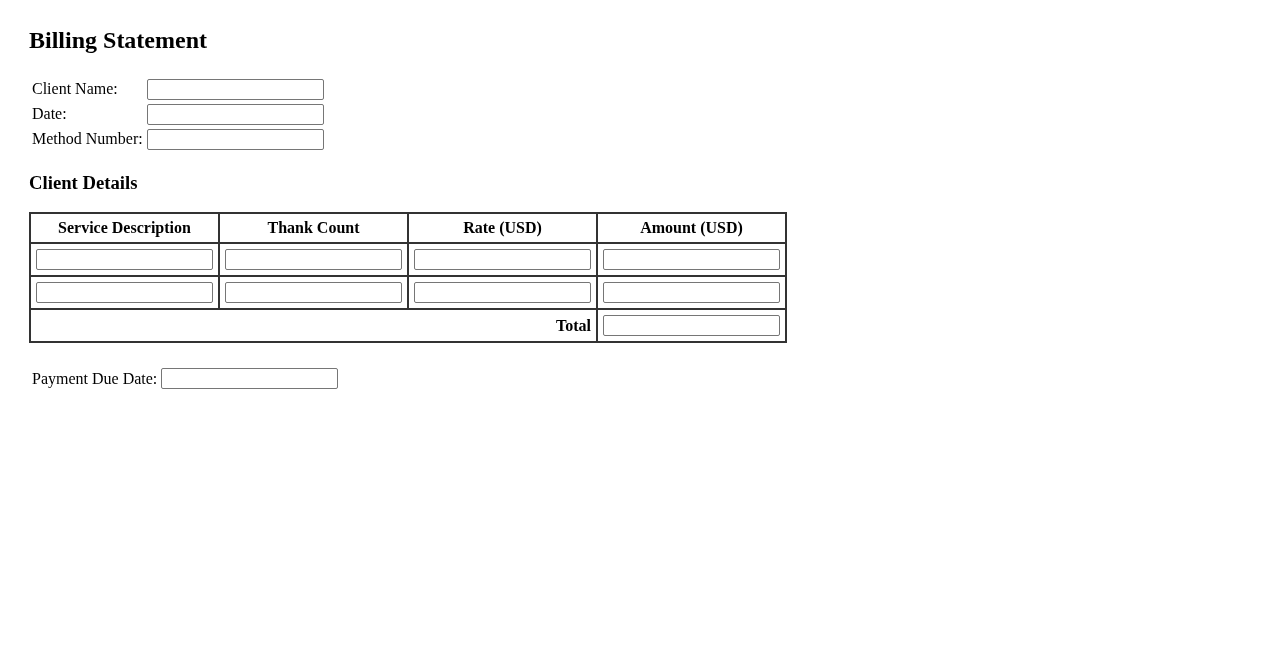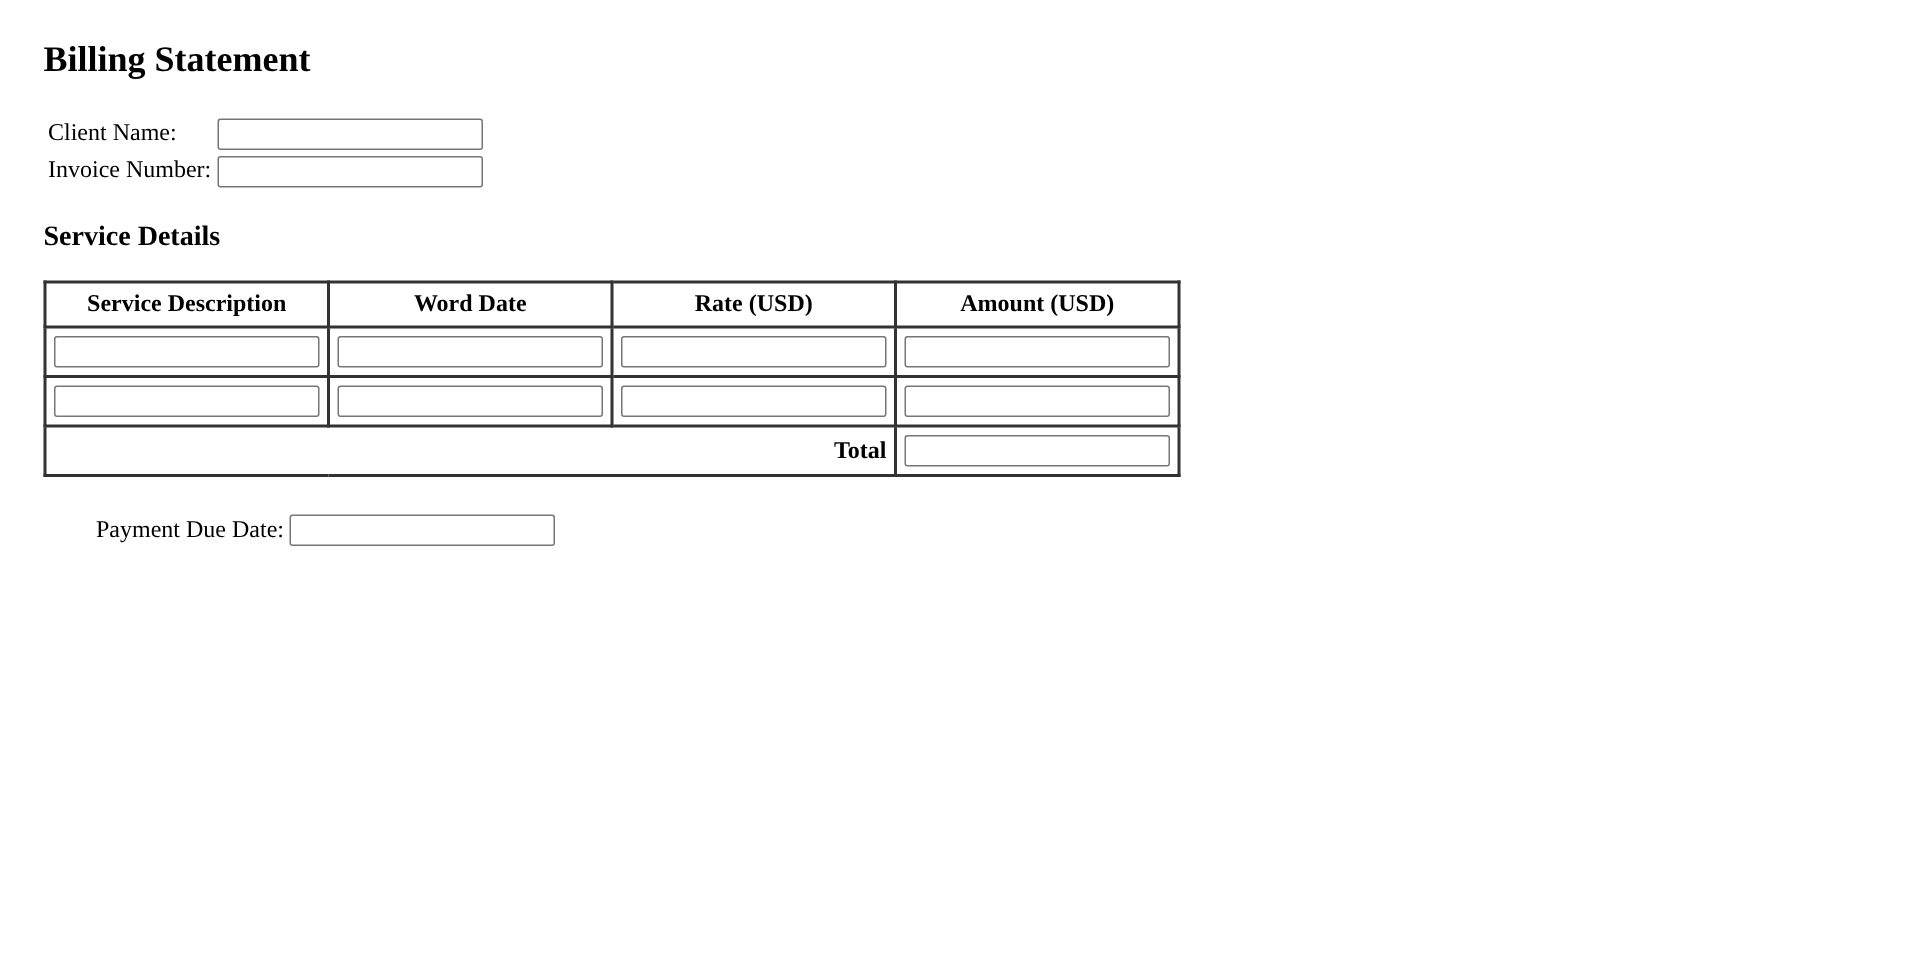--- a/index.html
+++ b/index.html
@@ -77,21 +77,20 @@
   table.service-table td {
     padding: 5px;
     vertical-align: middle;
   }
   td.total-label-cell {
     text-align: right;
     font-weight: bold;
   }
   table.payment-table {
     margin-top: 22px;
-    margin-left: 32px;
   }
   p.footer-message {
     font-weight: bold;
     margin: 16px 0 0 0;
     font-size: 16px;
   }
 </style>
 </head>
 <body>
 
@@ -101,35 +100,41 @@
 
   <table class="form-table">
     <tbody>
         <tr>
       <th>Client Name:</th>
       <td>
         <input type="text" value="" style="">
       </td>
     </tr>
     <tr>
-      <th>Invoice Number:</th>
+      <th>Date:</th>
+      <td>
+        <input type="text" value="" style="">
+      </td>
+    </tr>
+    <tr>
+      <th>Method Number:</th>
       <td>
         <input type="text" value="" style="">
       </td>
     </tr>
   </tbody>
     </table>
 
-  <h3 class="section-heading">Service Details</h3>
+  <h3 class="section-heading">Client Details</h3>
 
   <table class="service-table">
     <thead>
       <tr>
         <th>Service Description</th>
-        <th>Word Date</th>
+        <th>Thank Count</th>
         <th>Rate (USD)</th>
         <th>Amount (USD)</th>
       </tr>
     </thead>
     <tbody>
       <tr>
         <td>
           <input type="text" value="" style="">
         </td>
         <td>

